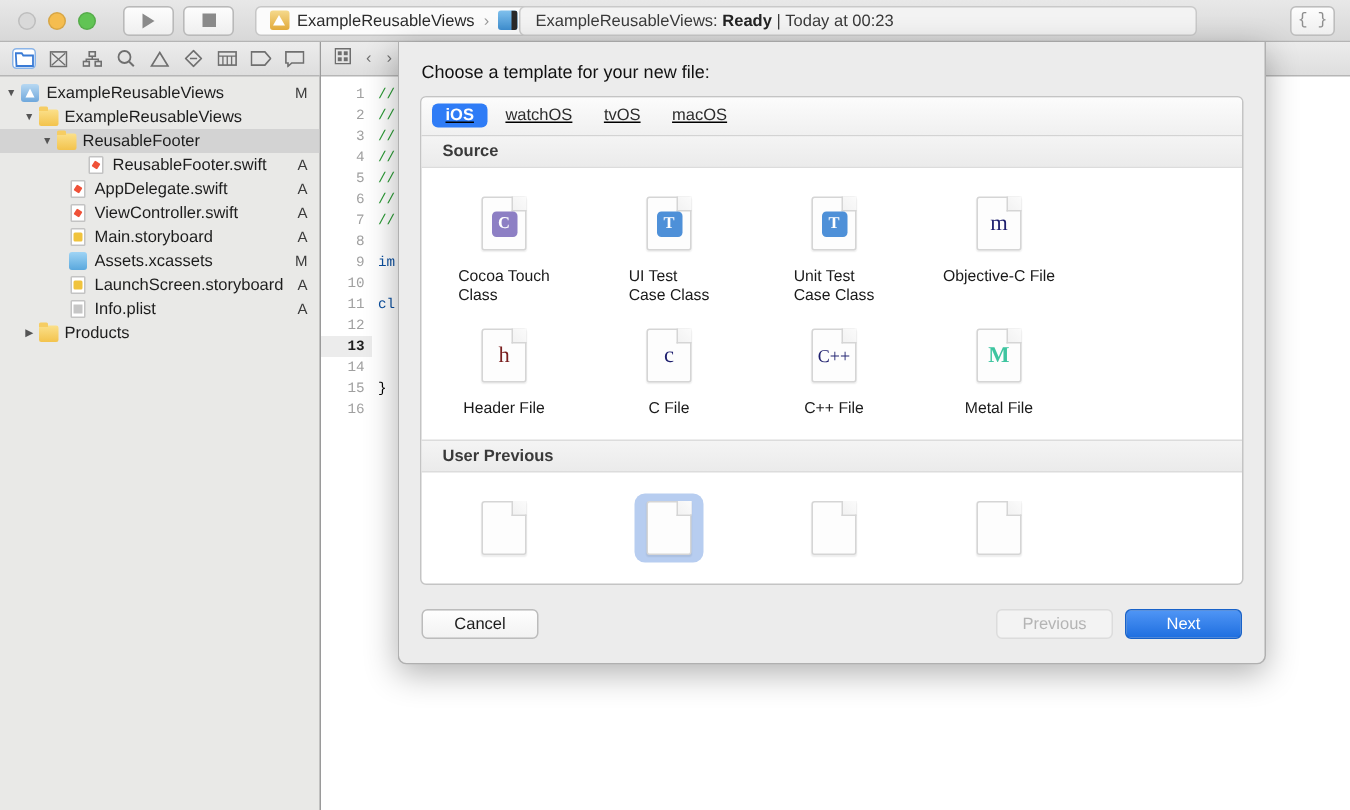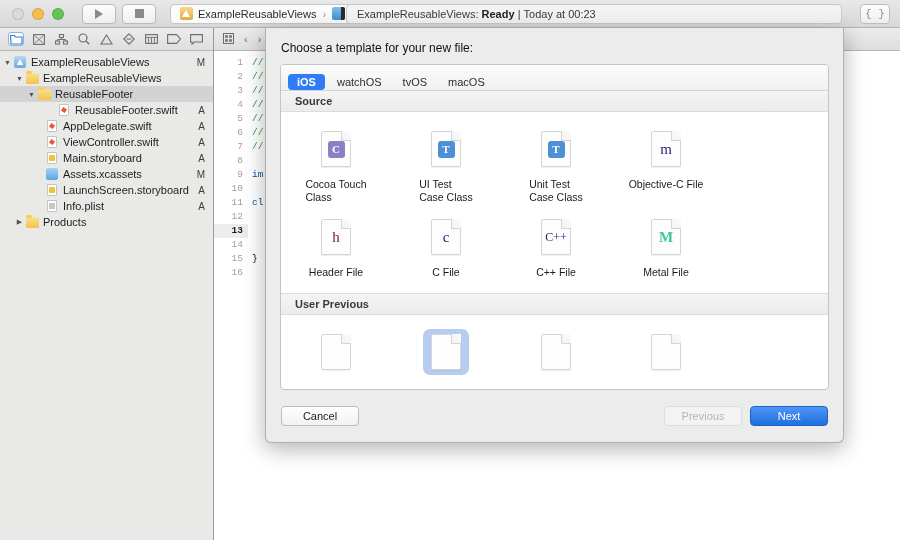--- a/index.html
+++ b/index.html
@@ -59,21 +59,21 @@
     width:0;height:0;border-left:4.5px solid transparent;border-right:4.5px solid transparent;border-bottom:7px solid #fff;
   }
   .dev-ico {
     width: 13px; height: 13px; border-radius: 2px;
     background: linear-gradient(#7fc0ec,#3f8fd0);
     position: relative; overflow: hidden;
   }
   .dev-ico::after{content:"";position:absolute;right:0;top:0;width:4px;height:13px;background:#2a2a2a;}
 
   .status {
-    position: absolute; left: 346px; width: 496px;
+    position: absolute; left: 346px; width: 452px;
     height: 20px;
     background: #f3f3f3;
     border: 1px solid #c9c9c9; border-radius: 4px;
     display: flex; align-items: center;
     padding: 0 10px;
     font-size: 11px; color: #3a3a3a;
     overflow: hidden; white-space: nowrap;
   }
   .status b { font-weight: bold; color: #232323; }
 
@@ -196,22 +196,23 @@
     border: 1px solid #c4c4c4;
     border-radius: 4px;
     flex: 1;
     display: flex; flex-direction: column;
     overflow: hidden;
   }
   .tabstrip {
     height: 26px;
     background: linear-gradient(to bottom,#fcfcfc,#f0f0f0);
     border-bottom: 1px solid #d3d3d3;
-    display: flex; align-items: flex-end;
+    display: flex; align-items: center;
     padding: 0 7px;
+    text-decoration: underline;
   }
   .ptab {
     font-size: 11px; color: #2d2d2d;
     padding: 2px 9px; border-radius: 4px;
     margin-right: 3px;
   }
   .ptab.active { background: #2f7cf6; color: #fff; font-weight: bold; }
   .filter {
     margin-left: auto;
     width: 136px; height: 17px;

